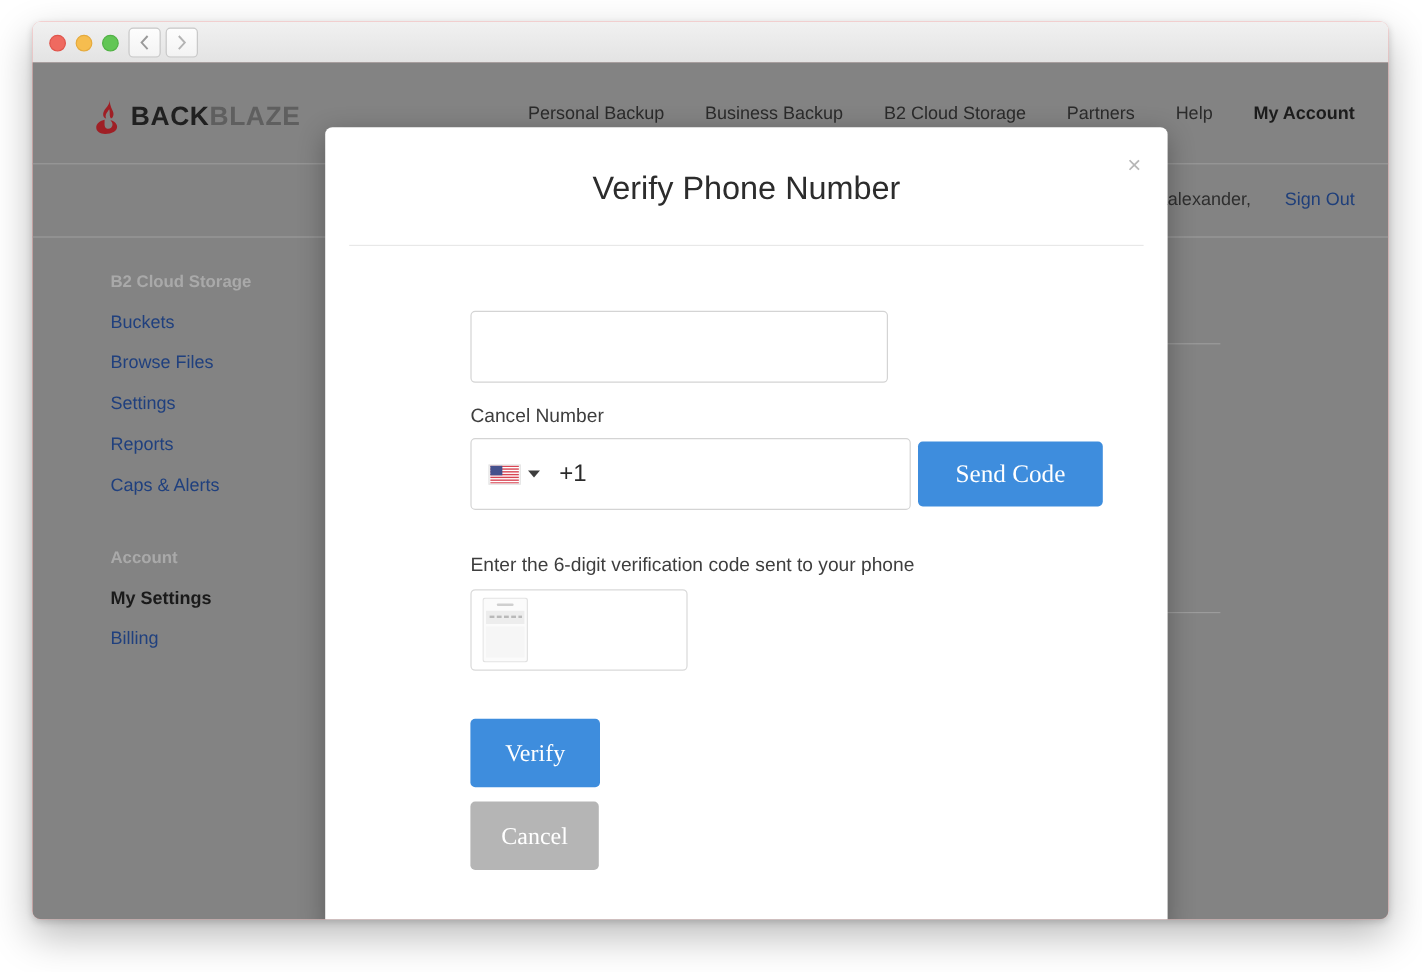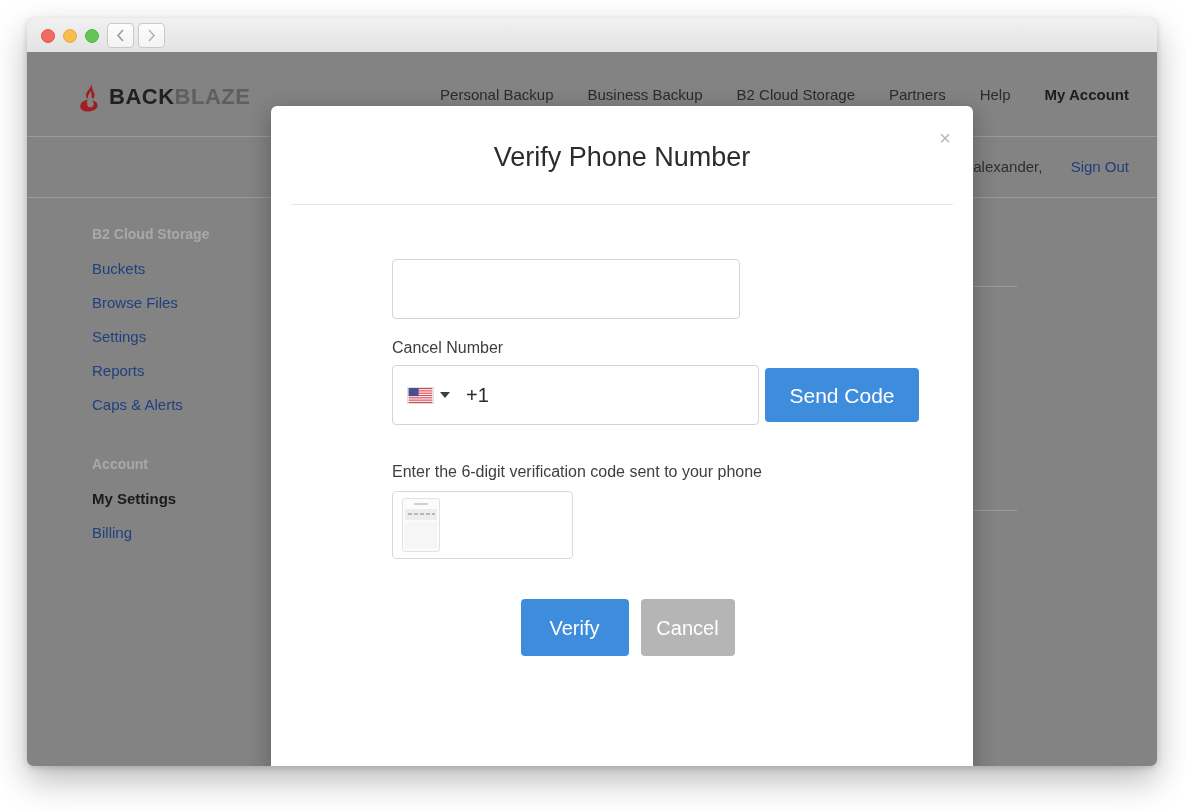--- a/index.html
+++ b/index.html
@@ -296,21 +296,21 @@
     background: none;
     border: none;
     outline: none;
     font-family: "Liberation Sans", sans-serif;
     width: 280px;
   }
 
   .btn {
     border: none;
     border-radius: 4px;
-    font-family: Liberation Sans, sans-serif;
+    font-family: Liberation Serif, serif;
     color: #ffffff;
     cursor: pointer;
     line-height: 1;
   }
   .btn-send {
     width: 154px;
     height: 54px;
     background: #3e8ddd;
     font-size: 21px;
   }
@@ -331,31 +331,32 @@
     background: #fff;
     display: flex;
     align-items: center;
     padding-left: 9px;
   }
 
   .modal-actions {
     margin-top: 40px;
     width: 471px;
     display: flex;
-    justify-content: center;
+    justify-content: flex-end;
     gap: 12px;
+    flex-direction: column;
   }
   .btn-verify {
     width: 108px;
     height: 57px;
     background: #3e8ddd;
     font-size: 20px;
   }
   .btn-cancel {
-    width: 94px;
+    width: 107px;
     height: 57px;
     background: #b5b5b5;
     font-size: 20px;
   }
 </style>
 </head>
 <body>
 
 <div id="stage">
 

